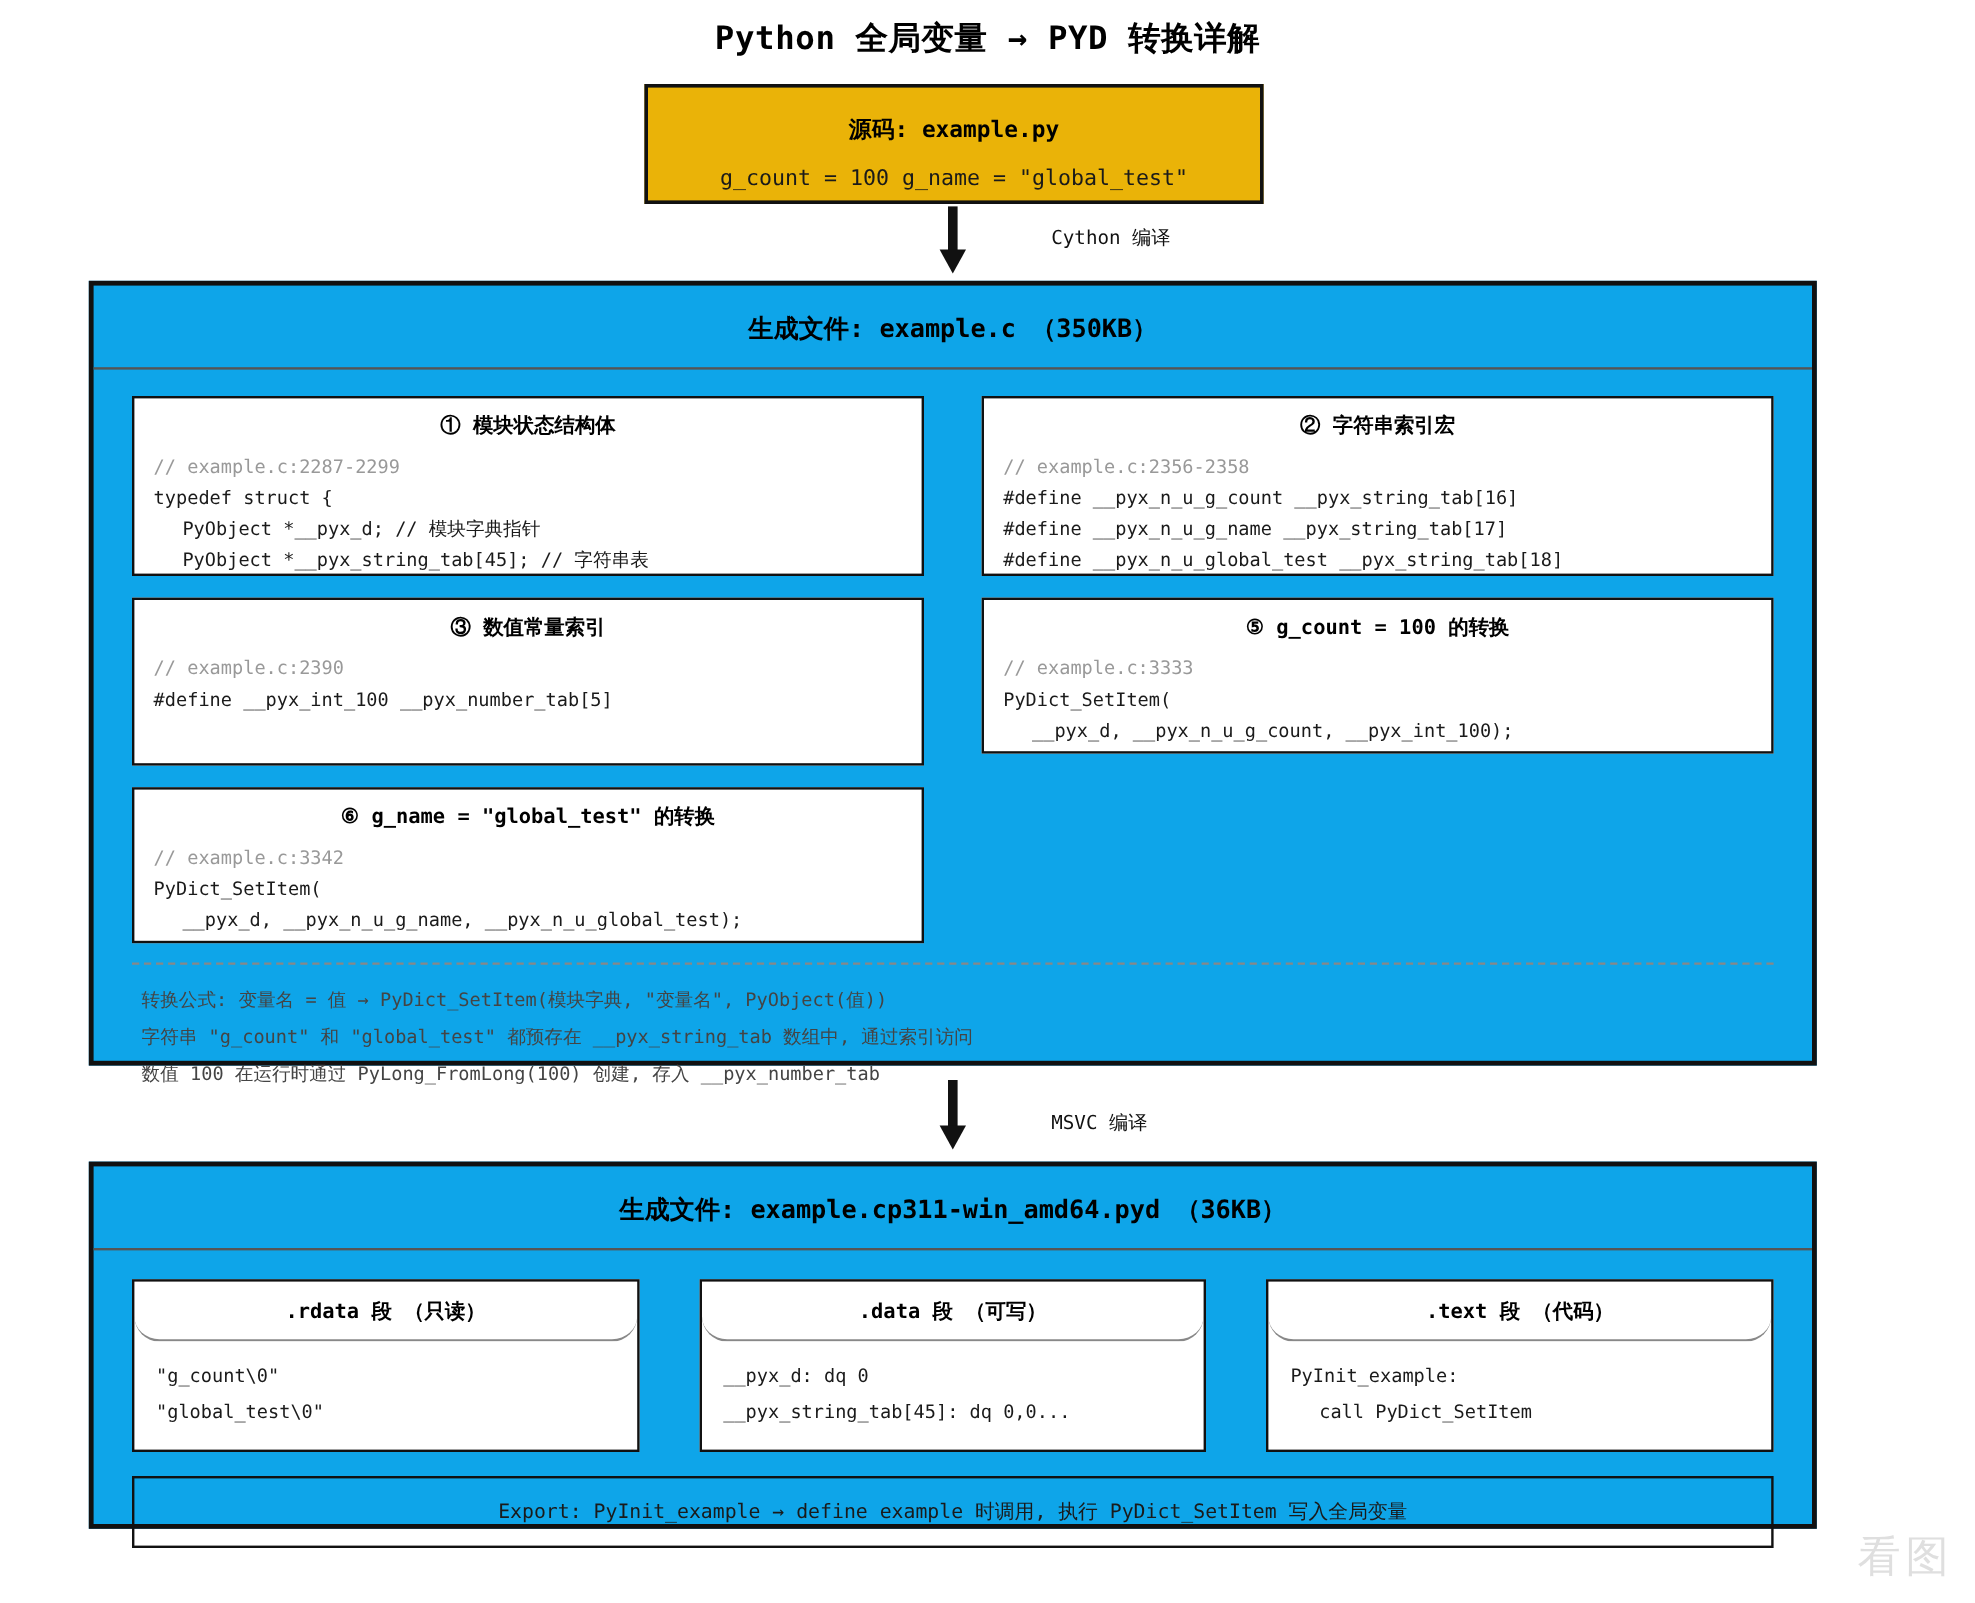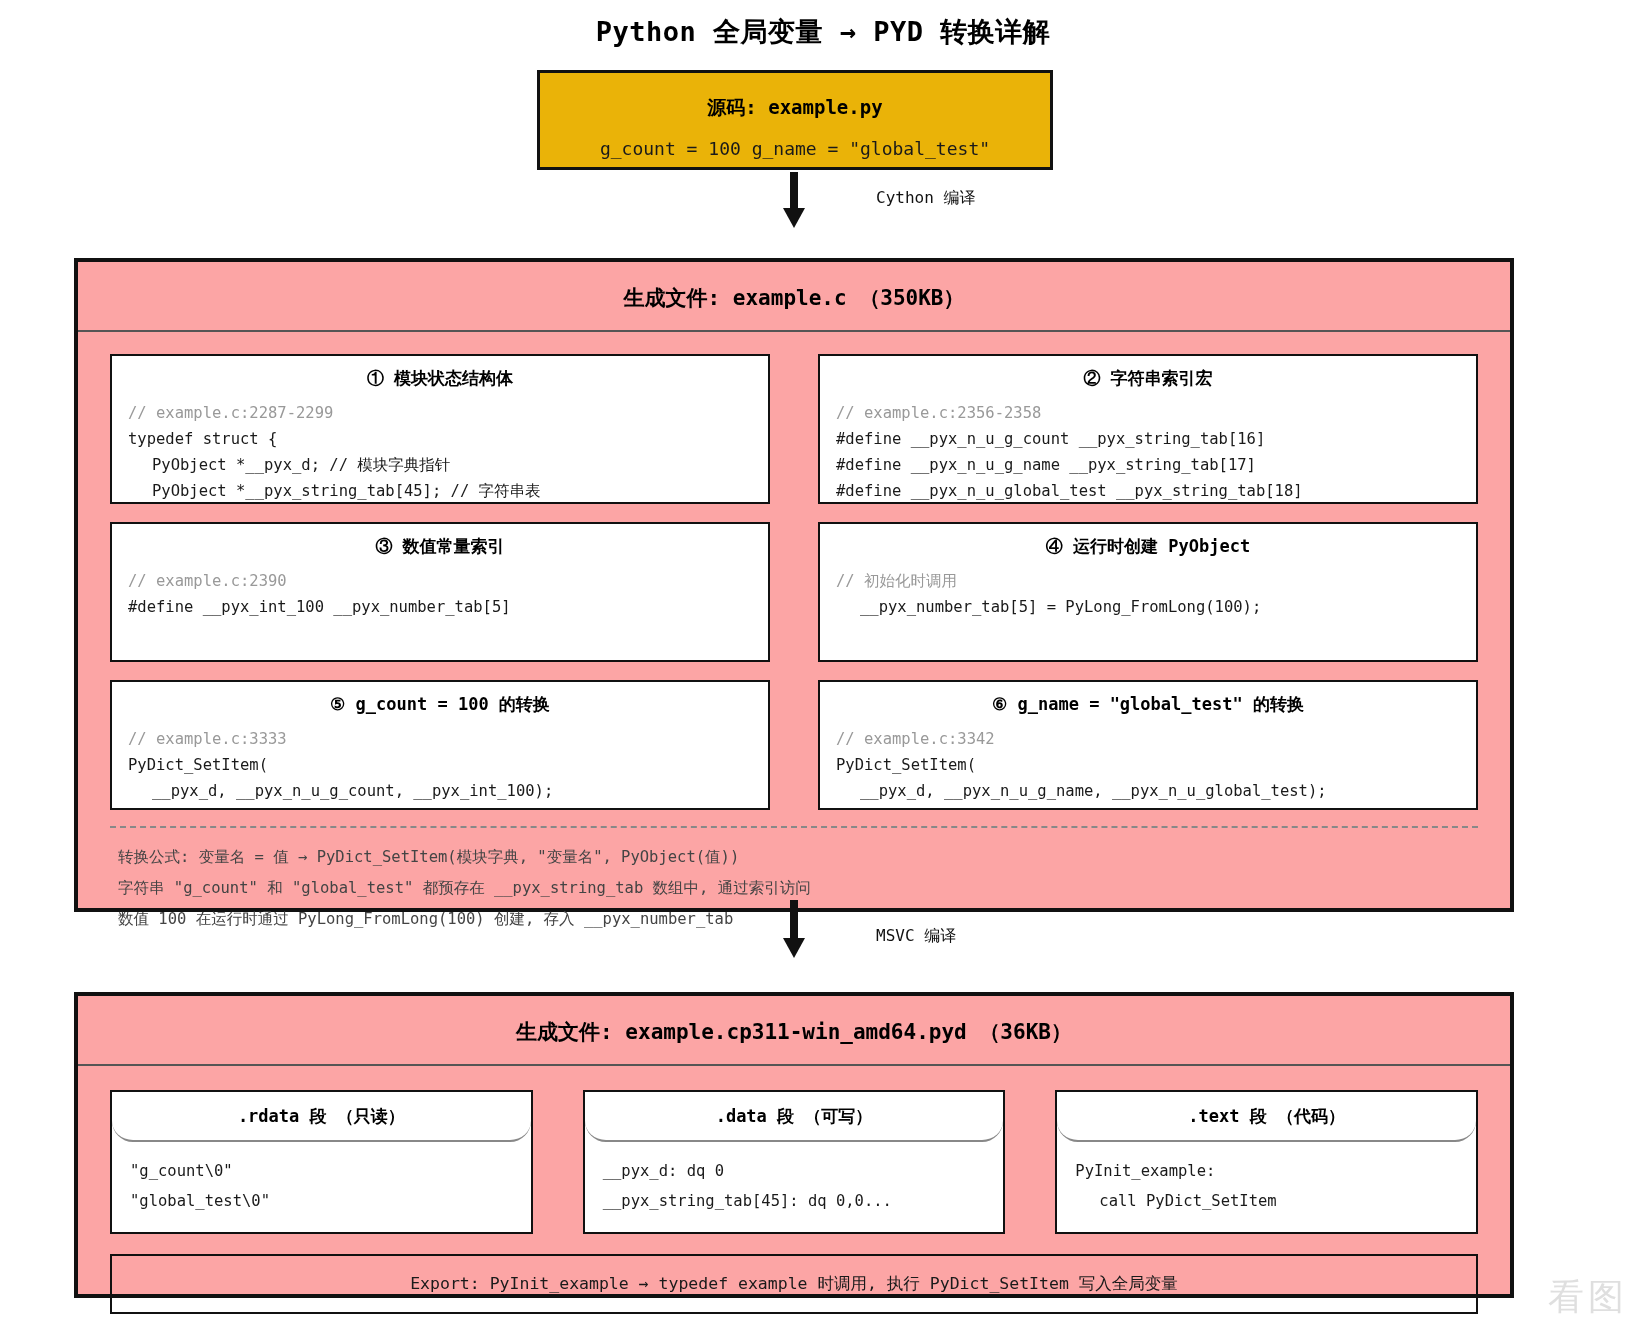--- a/index.html
+++ b/index.html
@@ -76,22 +76,21 @@
     position: absolute;
     font-size: 16px;
     color: #111;
     white-space: nowrap;
   }
 
   
   .stage-box {
     position: absolute;
     border: 4px solid #111;
-    background: #fca5a5;
-    margin-top: 24px;
+    background: #0ea5e9;
   }
   .stage-title {
     text-align: center;
     font-size: 21px;
     font-weight: bold;
     padding-top: 22px;
     padding-bottom: 18px;
     border-bottom: 2px solid #555;
   }
 
@@ -219,25 +218,20 @@
         <div class="code-line">#define __pyx_n_u_g_name __pyx_string_tab[17]</div>
         <div class="code-line">#define __pyx_n_u_global_test __pyx_string_tab[18]</div>
       </div>
 
       <div class="card h-b">
         <div class="card-title">③ 数值常量索引</div>
         <div class="code-line comment">// example.c:2390</div>
         <div class="code-line">#define __pyx_int_100 __pyx_number_tab[5]</div>
       </div>
 
-      <div class="card h-b">
-        <div class="card-title">④ 运行时创建 PyObject</div>
-        <div class="code-line comment">// 初始化时调用</div>
-        <div class="code-line indent">__pyx_number_tab[5] = PyLong_FromLong(100);</div>
-      </div>
 
       <div class="card h-c">
         <div class="card-title">⑤ g_count = 100 的转换</div>
         <div class="code-line comment">// example.c:3333</div>
         <div class="code-line">PyDict_SetItem(</div>
         <div class="code-line indent">__pyx_d, __pyx_n_u_g_count, __pyx_int_100);</div>
       </div>
 
       <div class="card h-c">
         <div class="card-title">⑥ g_name = "global_test" 的转换</div>
@@ -285,18 +279,18 @@
       <div class="sec">
         <div class="sec-title">.text 段 （代码）</div>
         <div class="sec-body">
           <div class="code-line">PyInit_example:</div>
           <div class="code-line indent">call PyDict_SetItem</div>
         </div>
       </div>
 
     </div>
 
-    <div class="export-bar">Export: PyInit_example → typedef example 时调用, 执行 PyDict_SetItem 写入全局变量</div>
+    <div class="export-bar">Export: PyInit_example → define example 时调用, 执行 PyDict_SetItem 写入全局变量</div>
   </div>
 
   <div class="watermark">看图</div>
 
 </div>
 
 </body></html>

